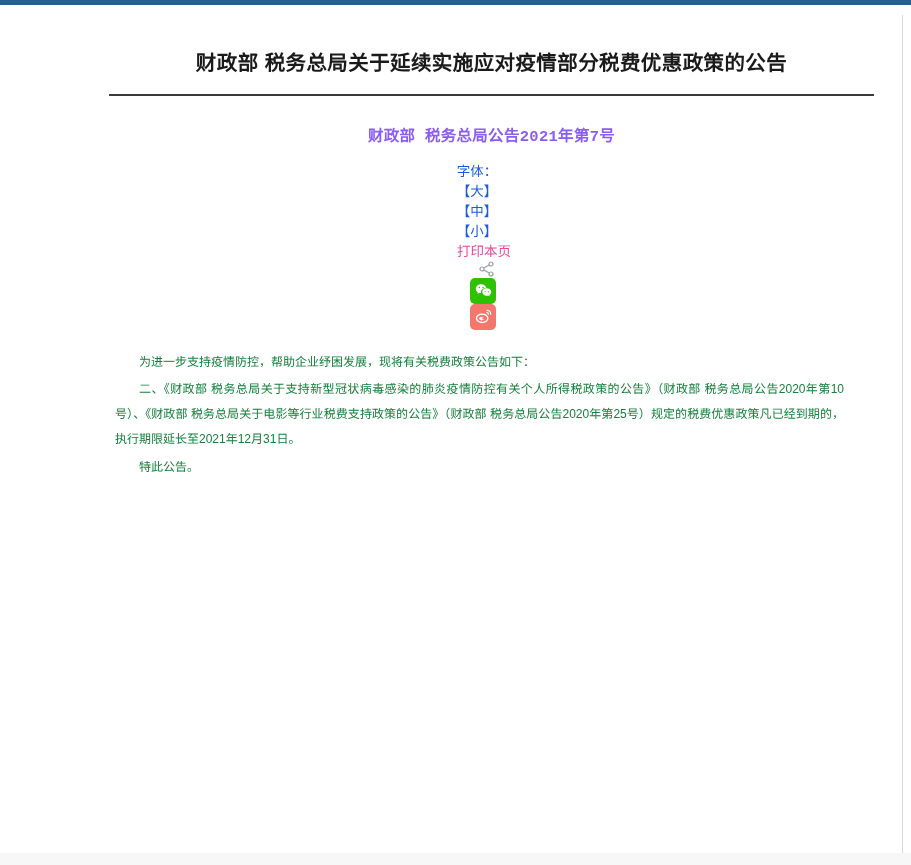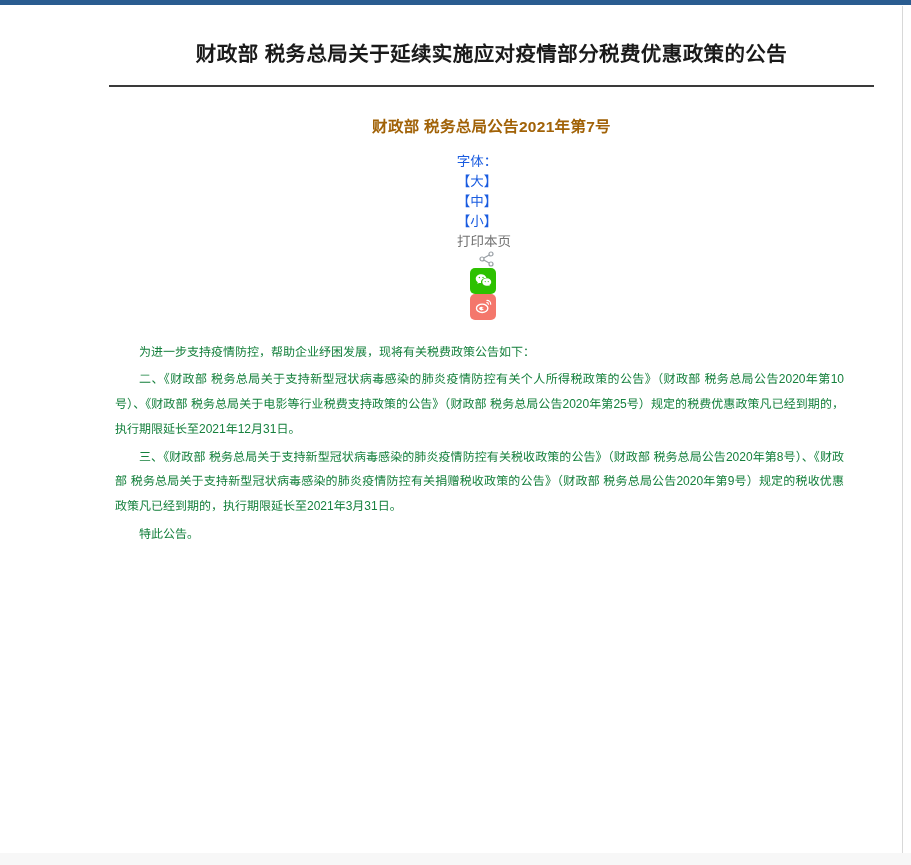--- a/index.html
+++ b/index.html
@@ -23,21 +23,21 @@
     position: absolute;
     top: 0; left: 0;
     width: 911px;
     height: 5px;
     background: #2a5c90;
   }
 
   
   .page-frame {
     position: absolute;
-    top: 6px;
+    top: 15px;
     left: 0;
     width: 903px;
     height: 848px;
     background: #ffffff;
     border-right: 1px solid #d8d8d8;
   }
 
   
   .bottom-strip {
     position: absolute;
@@ -70,25 +70,26 @@
     height: 0;
     border: 0;
     border-top: 2px solid #3a3a3a;
     margin: 0;
     width: 765px;
   }
 
   
   .doc-number {
     text-align: center;
-    color: #a16207;
+    color: #8b5cf6;
     font-size: 15.5px;
     font-weight: bold;
     padding: 27px 0 0 0;
     letter-spacing: 0.3px;
+    font-family: Liberation Mono, monospace;
   }
 
   
   .meta-row {
     text-align: right;
     padding: 26px 28px 0 0;
     font-size: 13.5px;
     line-height: 1.2;
     white-space: nowrap;
   }
@@ -114,21 +115,21 @@
     color: #1a5ce0;
     margin-right: 1px;
   }
   .fs-link {
     color: #1a5ce0;
     text-decoration: none;
     cursor: pointer;
     margin-right: 1px;
   }
   .print-link {
-    color: #737373;
+    color: #ec4899;
     text-decoration: none;
     cursor: pointer;
     margin-left: 13px;
   }
 
   .share-icon {
     margin-left: 18px;
     width: 18px;
     height: 18px;
     display: inline-flex;
@@ -217,21 +218,20 @@
           <circle cx="11.6" cy="14.1" r="1.1" fill="#f4776c"></circle>
           <path d="M16.4 4.3c2.6 0 4.7 2.1 4.7 4.7" fill="none" stroke="#ffffff" stroke-width="1.5" stroke-linecap="round"></path>
           <path d="M16.2 7c1.1 0 2 .9 2 2" fill="none" stroke="#ffffff" stroke-width="1.5" stroke-linecap="round"></path>
         </svg>
       </span>
     </div>
 
     <div class="doc-body">
       <p>为进一步支持疫情防控，帮助企业纾困发展，现将有关税费政策公告如下：</p>
       <p>二、《财政部 税务总局关于支持新型冠状病毒感染的肺炎疫情防控有关个人所得税政策的公告》（财政部 税务总局公告2020年第10号）、《财政部 税务总局关于电影等行业税费支持政策的公告》（财政部 税务总局公告2020年第25号）规定的税费优惠政策凡已经到期的，执行期限延长至2021年12月31日。</p>
-      <p>三、《财政部 税务总局关于支持新型冠状病毒感染的肺炎疫情防控有关税收政策的公告》（财政部 税务总局公告2020年第8号）、《财政部 税务总局关于支持新型冠状病毒感染的肺炎疫情防控有关捐赠税收政策的公告》（财政部 税务总局公告2020年第9号）规定的税收优惠政策凡已经到期的，执行期限延长至2021年3月31日。</p>
       <p>特此公告。</p>
     </div>
 
 
   </div>
 </div>
 
 <div class="bottom-strip"></div>
 
 </body></html>

